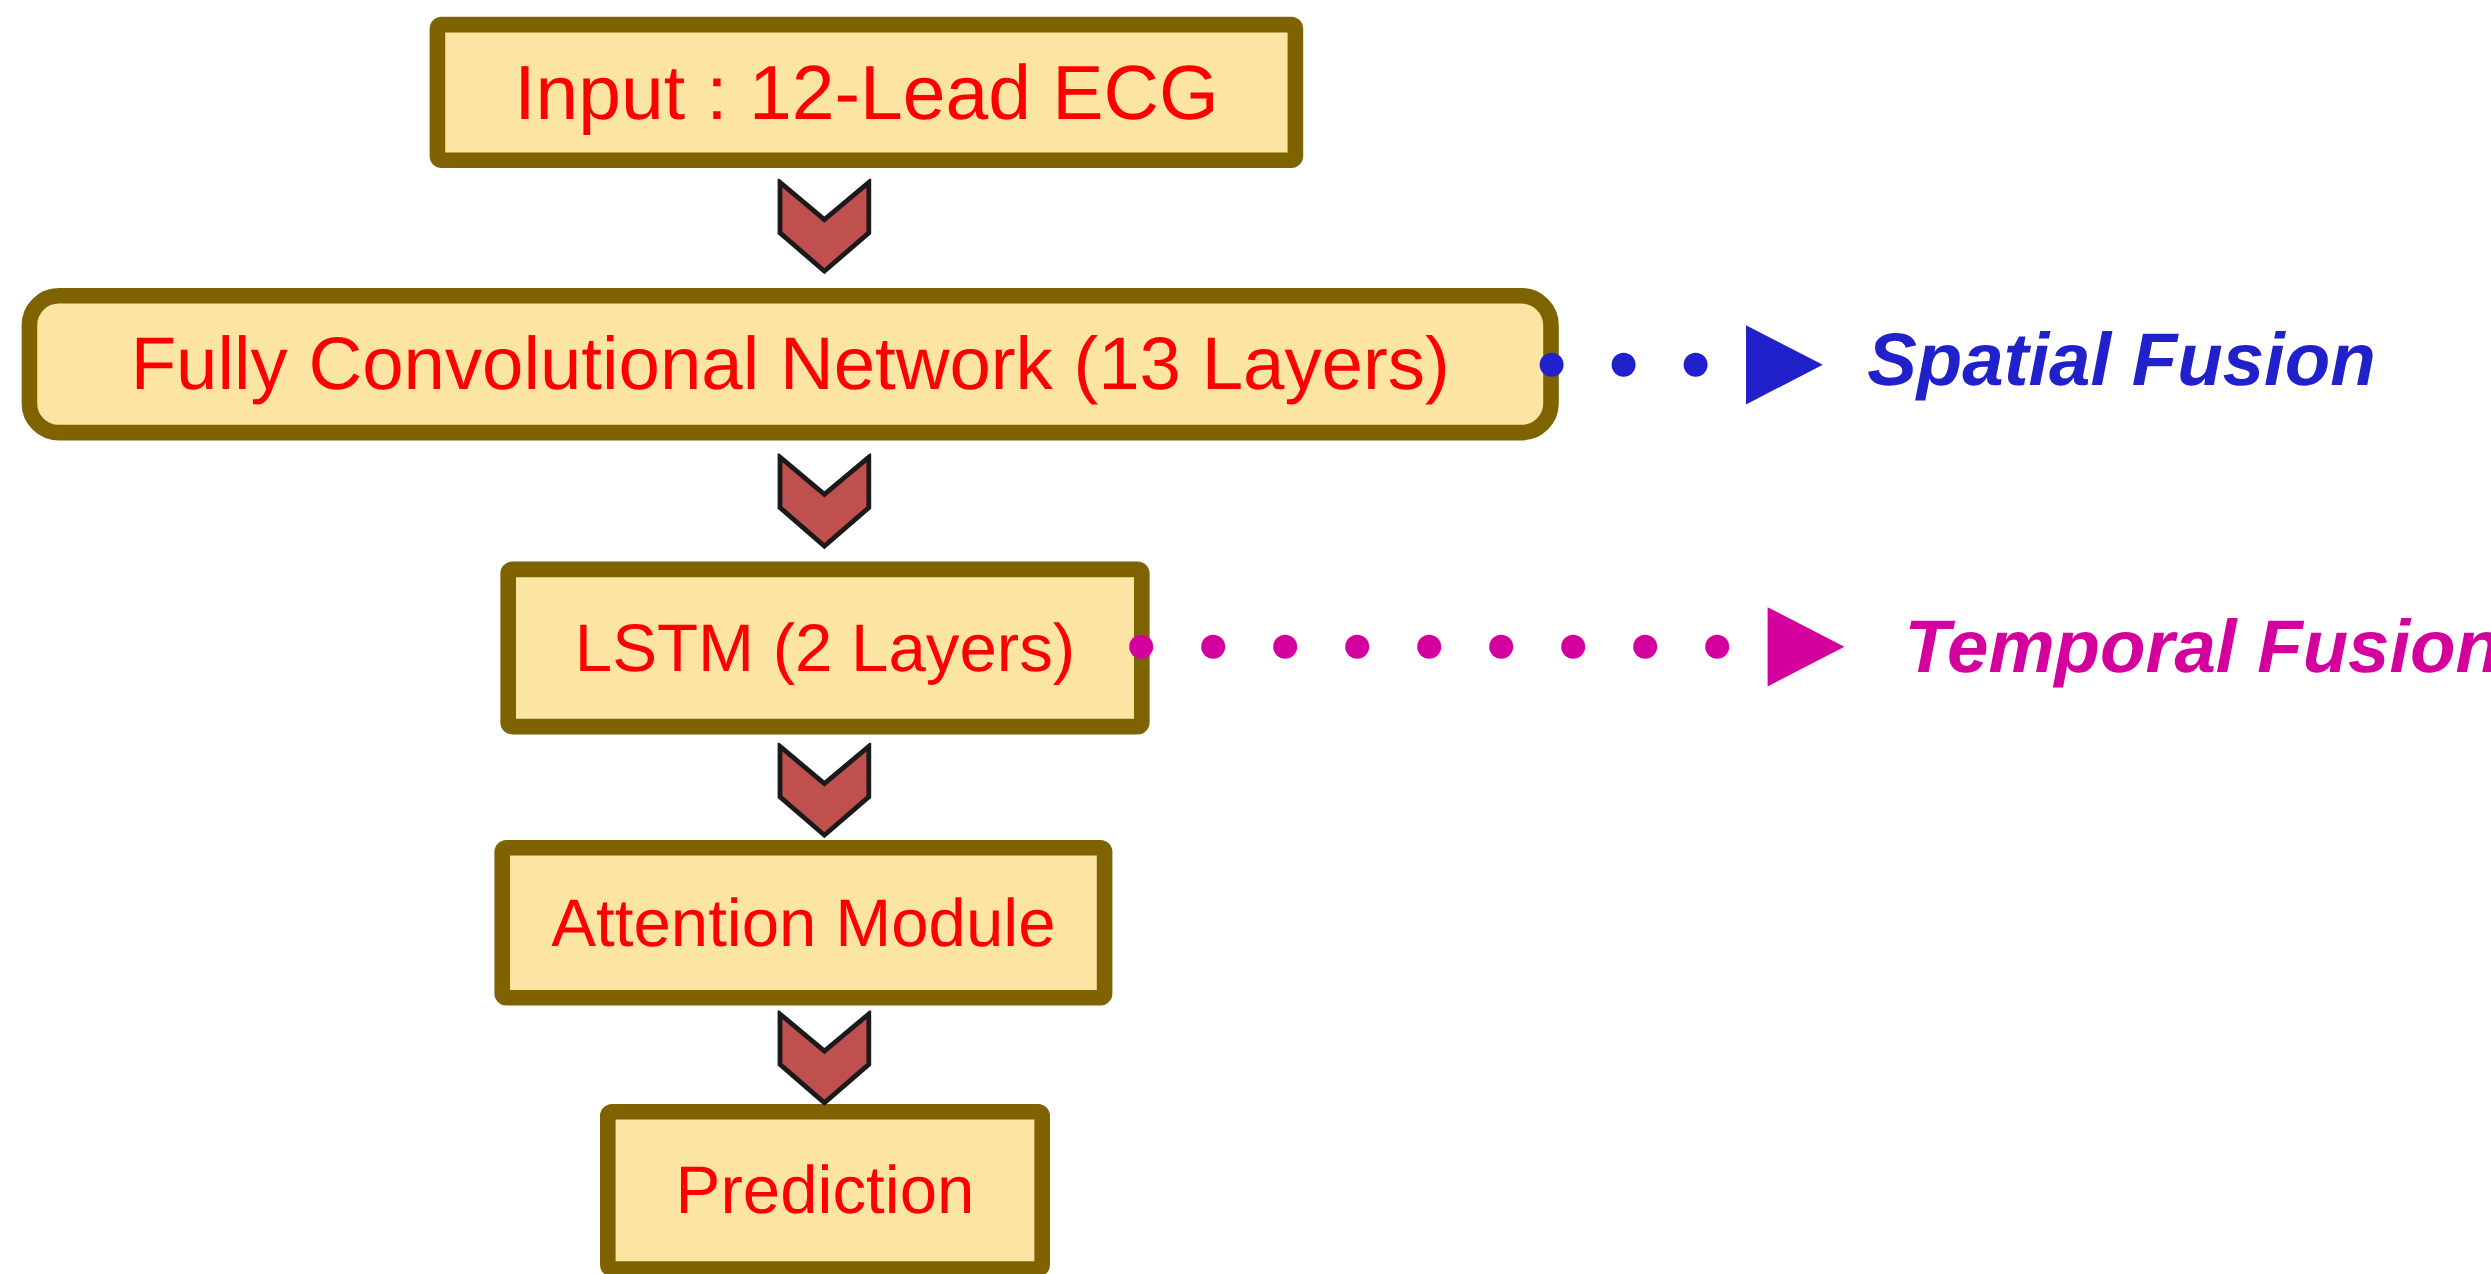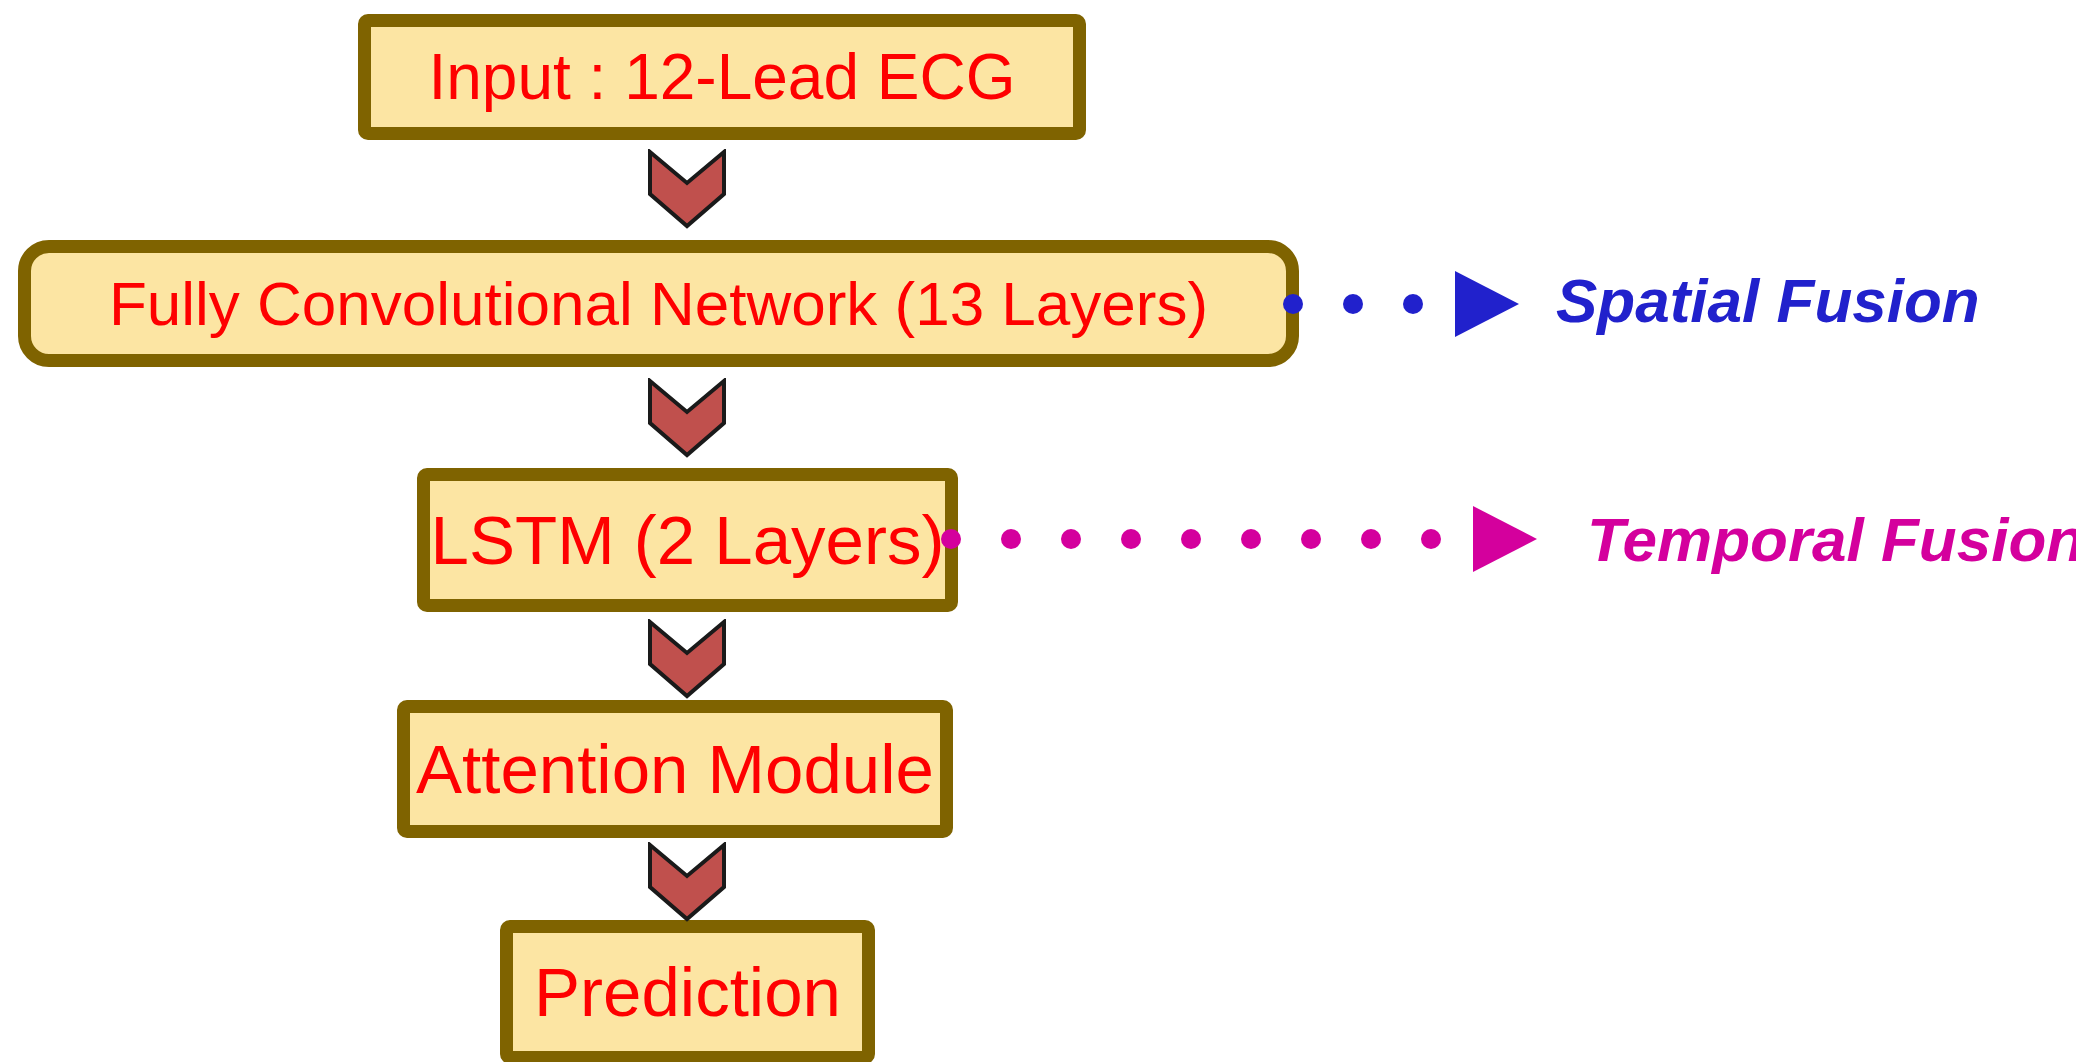--- a/index.html
+++ b/index.html
@@ -16,29 +16,29 @@
   .node {
     position: absolute;
     box-sizing: border-box;
     background: var(--box_fill);
     border: 13px solid var(--box_border);
     border-radius: 10px;
     display: flex;
     align-items: center;
     justify-content: center;
     color: var(--box_text);
-    font-size: 69px;
+    font-size: 56px;
     line-height: 1;
     white-space: nowrap;
     text-align: center;
   }
   .node-input      { left: 358px; top: 14px;  width: 728px; height: 126px; font-size: 64px; }
   .node-fcn        { left: 18px;  top: 240px; width: 1281px; height: 127px; font-size: 62px; border-radius: 31px; }
   .node-lstm       { left: 417px; top: 468px; width: 541px; height: 144px; }
-  .node-attention  { left: 397px; top: 700px; width: 556px; height: 138px; }
+  .node-attention  { left: 412px; top: 700px; width: 515px; height: 138px; }
   .node-prediction { left: 500px; top: 920px; width: 375px; height: 144px; }
 
   
   .chevron {
     position: absolute;
     width: 80px;
     height: 80px;
     left: 647px;
   }
   .chevron-1 { top: 149px; }

